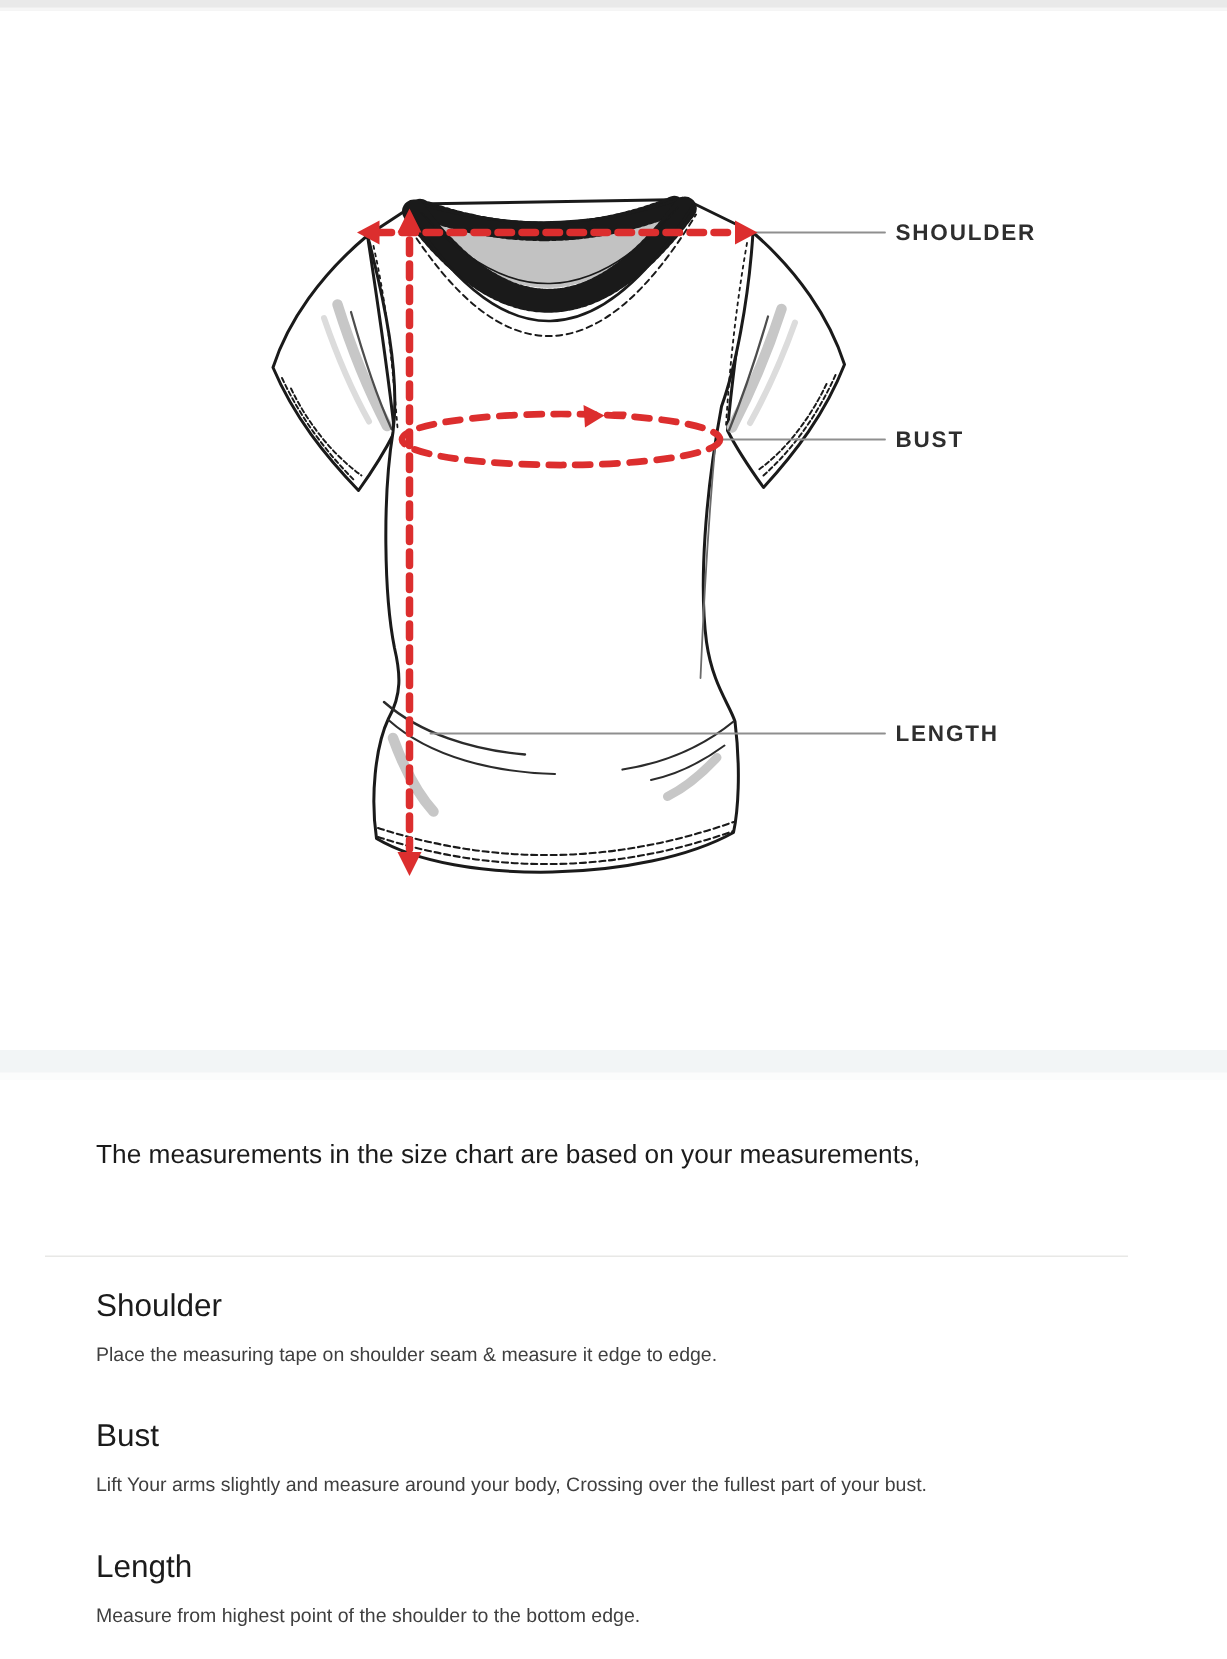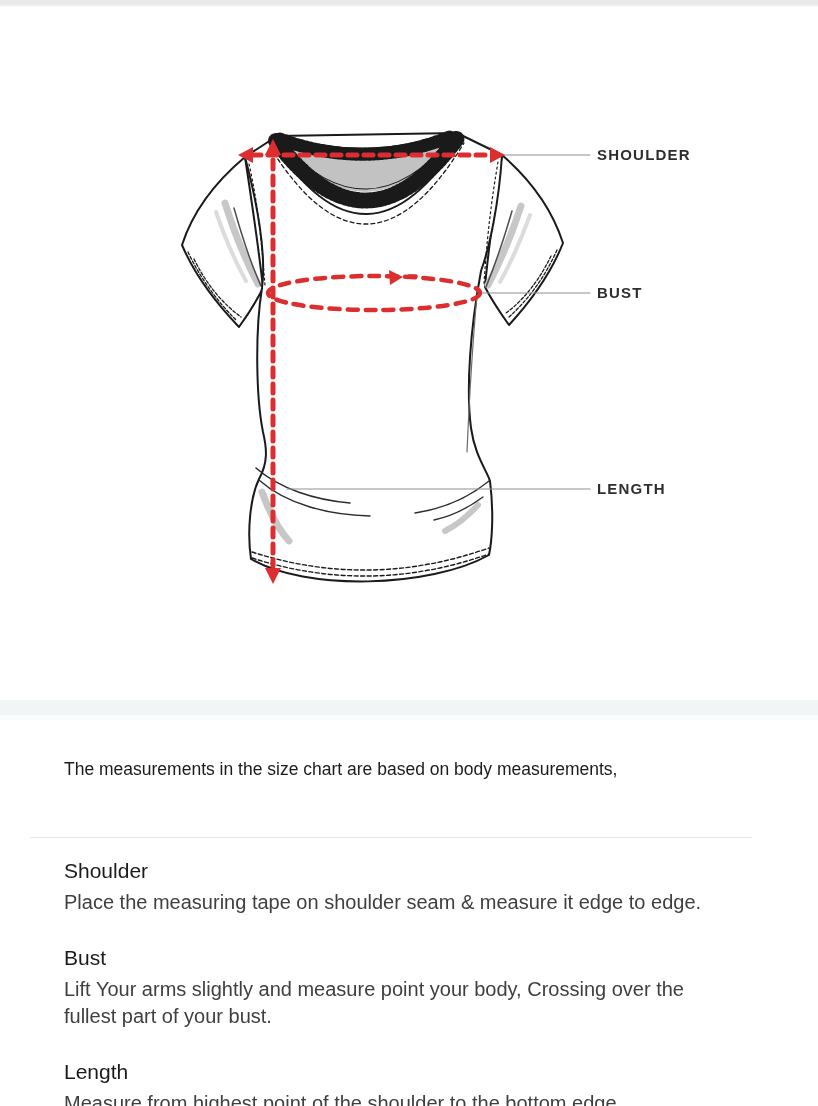--- a/index.html
+++ b/index.html
@@ -34,21 +34,21 @@
   }
   .sections{
     position:absolute;left:64px;top:857px;width:680px;
   }
   .measure-section{margin:0 0 28px 0;}
   .measure-section h3{
     margin:0;font-size:21px;line-height:28px;font-weight:400;
     color:var(--text-dark);
   }
   .measure-section p{
-    margin:4px 0 0 0;font-size:20px;line-height:27px;font-weight:400;
+    margin:4px 0 0 0;font-size:13px;line-height:27px;font-weight:400;
     color:var(--text-body);
     max-width:670px;
   }
   
   .ink{stroke:#1a1a1a;}
   .fill-white{fill:#ffffff;}
   .no-fill{fill:none;}
   .red-stroke{stroke:var(--accent-red);}
   .red-fill{fill:var(--accent-red);}
   .leader-line{stroke:var(--leader-gray);stroke-width:1.2;}
@@ -153,31 +153,31 @@
       <text class="diagram-label" x="597" y="160">SHOULDER</text>
       <text class="diagram-label" x="597" y="298">BUST</text>
       <text class="diagram-label" x="597" y="494">LENGTH</text>
     </g>
   </svg>
 </div>
 
 <div class="section-band"></div>
 
 <div class="note-block">
-  <div>The measurements in the size chart are based on body measurements,</div>
+  <div>The measurements in the size chart are based on your measurements,</div>
 </div>
 
 <div class="divider"></div>
 
 <div class="sections">
   <div class="measure-section">
     <h3>Shoulder</h3>
     <p>Place the measuring tape on shoulder seam &amp; measure it edge to edge.</p>
   </div>
   <div class="measure-section">
     <h3>Bust</h3>
-    <p>Lift Your arms slightly and measure point your body, Crossing over the fullest part of your bust.</p>
+    <p>Lift Your arms slightly and measure around your body, Crossing over the fullest part of your bust.</p>
   </div>
   <div class="measure-section">
     <h3>Length</h3>
     <p>Measure from highest point of the shoulder to the bottom edge.</p>
   </div>
 </div>
 
 </body></html>

